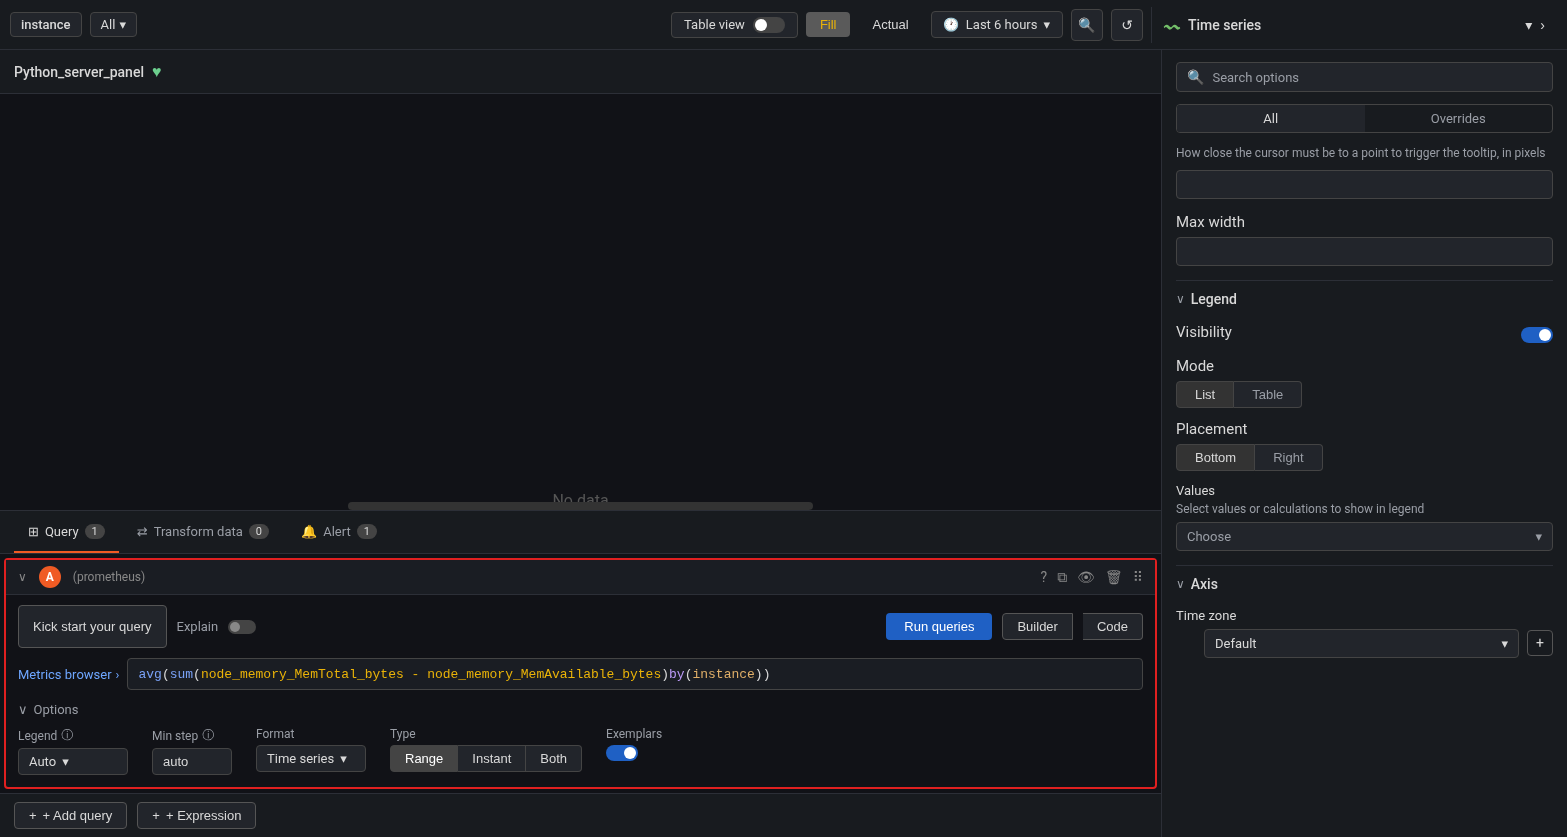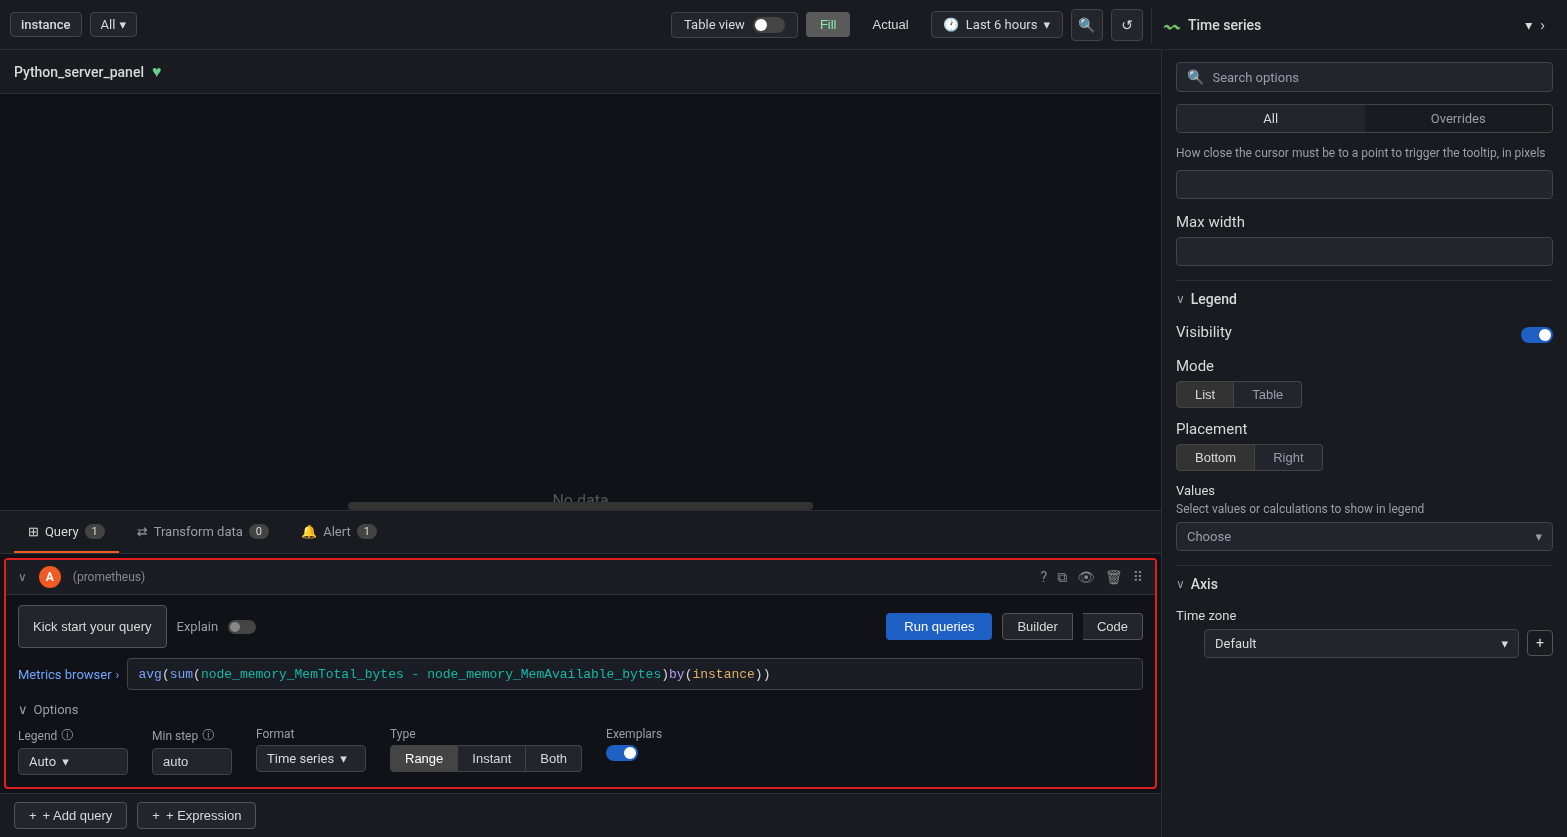--- a/index.html
+++ b/index.html
@@ -73,21 +73,21 @@
       border-radius: 50%;
       position: absolute;
       top: 2px;
       left: 2px;
       transition: left 0.2s;
     }
     .btn-fill {
       background: #5a5a5a;
       border: none;
       border-radius: 4px;
-      color: #86efac;
+      color: #eab308;
       padding: 5px 14px;
       cursor: pointer;
       font-size: 13px;
     }
     .btn-actual {
       background: transparent;
       border: none;
       color: #d9d9d9;
       padding: 5px 14px;
       cursor: pointer;
@@ -387,21 +387,21 @@
       background: #1a1d23;
       border: 1px solid #444;
       border-radius: 4px;
       padding: 6px 10px;
       font-size: 13px;
       font-family: 'Courier New', monospace;
       min-height: 32px;
       display: flex;
       align-items: center;
     }
-    .q-white { color: #14b8a6; }
+    .q-white { color: #eab308; }
     .q-func { color: #7aa2f7; }
     .q-by { color: #bb9af7; }
     .q-instance { color: #e0af68; }
     .q-paren { color: #d9d9d9; }
 
     
     .options-section {
       padding: 2px 0;
     }
     .options-header {

